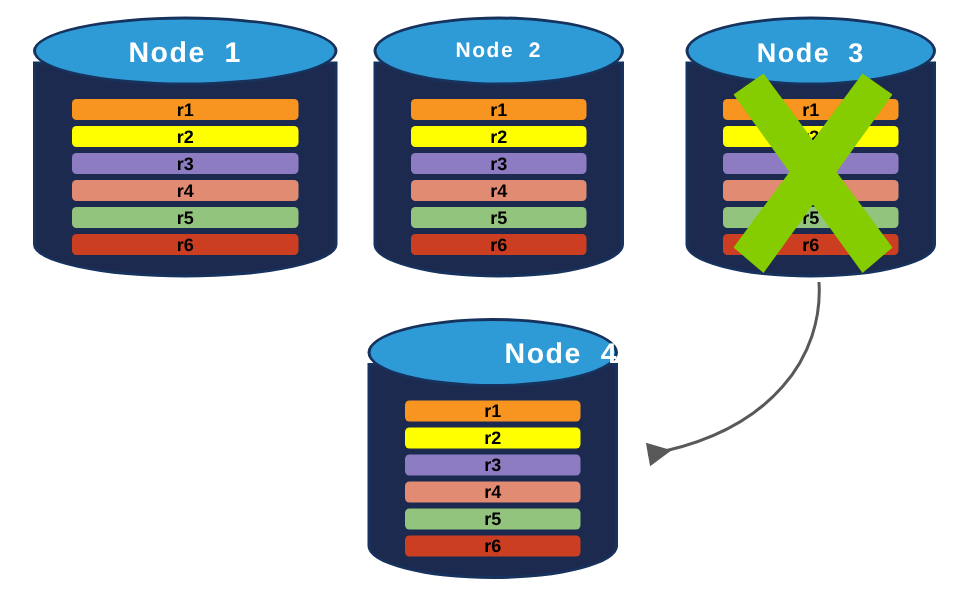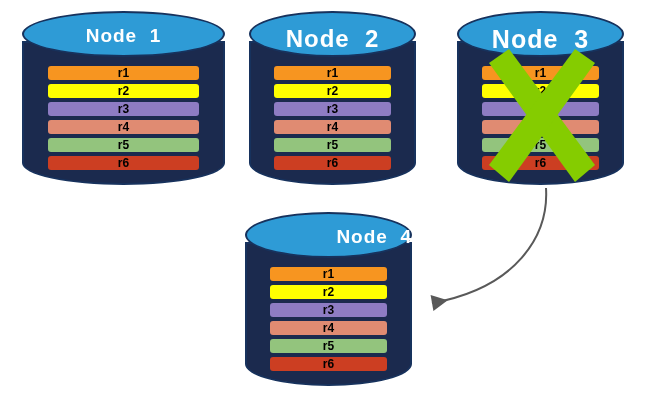--- a/index.html
+++ b/index.html
@@ -61,35 +61,35 @@
       <div class="row" style="height:14px;margin-bottom:4px;font-size:12px;background:#8e7cc3;">r3</div>
       <div class="row" style="height:14px;margin-bottom:4px;font-size:12px;background:#e08b72;">r4</div>
       <div class="row" style="height:14px;margin-bottom:4px;font-size:12px;background:#93c47d;">r5</div>
       <div class="row" style="height:14px;font-size:12px;background:#cc3e22;">r6</div>
     </div>
   </div>
 
   <div class="node" style="left:249px;top:11px;width:167px;height:174px;">
     <div class="cyl-body" style="top:30px;height:144px;background:#1b2a4e;border:2px solid #17325d;box-sizing:border-box;"></div>
     <div class="cyl-top" style="height:46px;background:#2e9bd6;border:2px solid #17325d;box-sizing:border-box;"></div>
-    <div class="cyl-title" style="top:14px;font-size:24px;">Node  2</div>
+    <div class="cyl-title" style="top:14px;font-size:14px;">Node  2</div>
     <div class="rows" style="top:55px;left:25px;right:25px;">
       <div class="row" style="height:14px;margin-bottom:4px;font-size:12px;background:#f79520;">r1</div>
       <div class="row" style="height:14px;margin-bottom:4px;font-size:12px;background:#ffff00;">r2</div>
       <div class="row" style="height:14px;margin-bottom:4px;font-size:12px;background:#8e7cc3;">r3</div>
       <div class="row" style="height:14px;margin-bottom:4px;font-size:12px;background:#e08b72;">r4</div>
       <div class="row" style="height:14px;margin-bottom:4px;font-size:12px;background:#93c47d;">r5</div>
       <div class="row" style="height:14px;font-size:12px;background:#cc3e22;">r6</div>
     </div>
   </div>
 
   <div class="node" style="left:457px;top:11px;width:167px;height:174px;">
     <div class="cyl-body" style="top:30px;height:144px;background:#1b2a4e;border:2px solid #17325d;box-sizing:border-box;"></div>
     <div class="cyl-top" style="height:46px;background:#2e9bd6;border:2px solid #17325d;box-sizing:border-box;"></div>
-    <div class="cyl-title" style="top:14px;font-size:25px;">Node  3</div>
+    <div class="cyl-title" style="top:14px;font-size:18px;">Node  3</div>
     <div class="rows" style="top:55px;left:25px;right:25px;">
       <div class="row" style="height:14px;margin-bottom:4px;font-size:12px;background:#f79520;">r1</div>
       <div class="row" style="height:14px;margin-bottom:4px;font-size:12px;background:#ffff00;">r2</div>
       <div class="row" style="height:14px;margin-bottom:4px;font-size:12px;background:#8e7cc3;">r3</div>
       <div class="row" style="height:14px;margin-bottom:4px;font-size:12px;background:#e08b72;">r4</div>
       <div class="row" style="height:14px;margin-bottom:4px;font-size:12px;background:#93c47d;">r5</div>
       <div class="row" style="height:14px;font-size:12px;background:#cc3e22;">r6</div>
     </div>
 
     <div class="xmark" style="left:32px;top:38px;width:106px;height:133px;">

